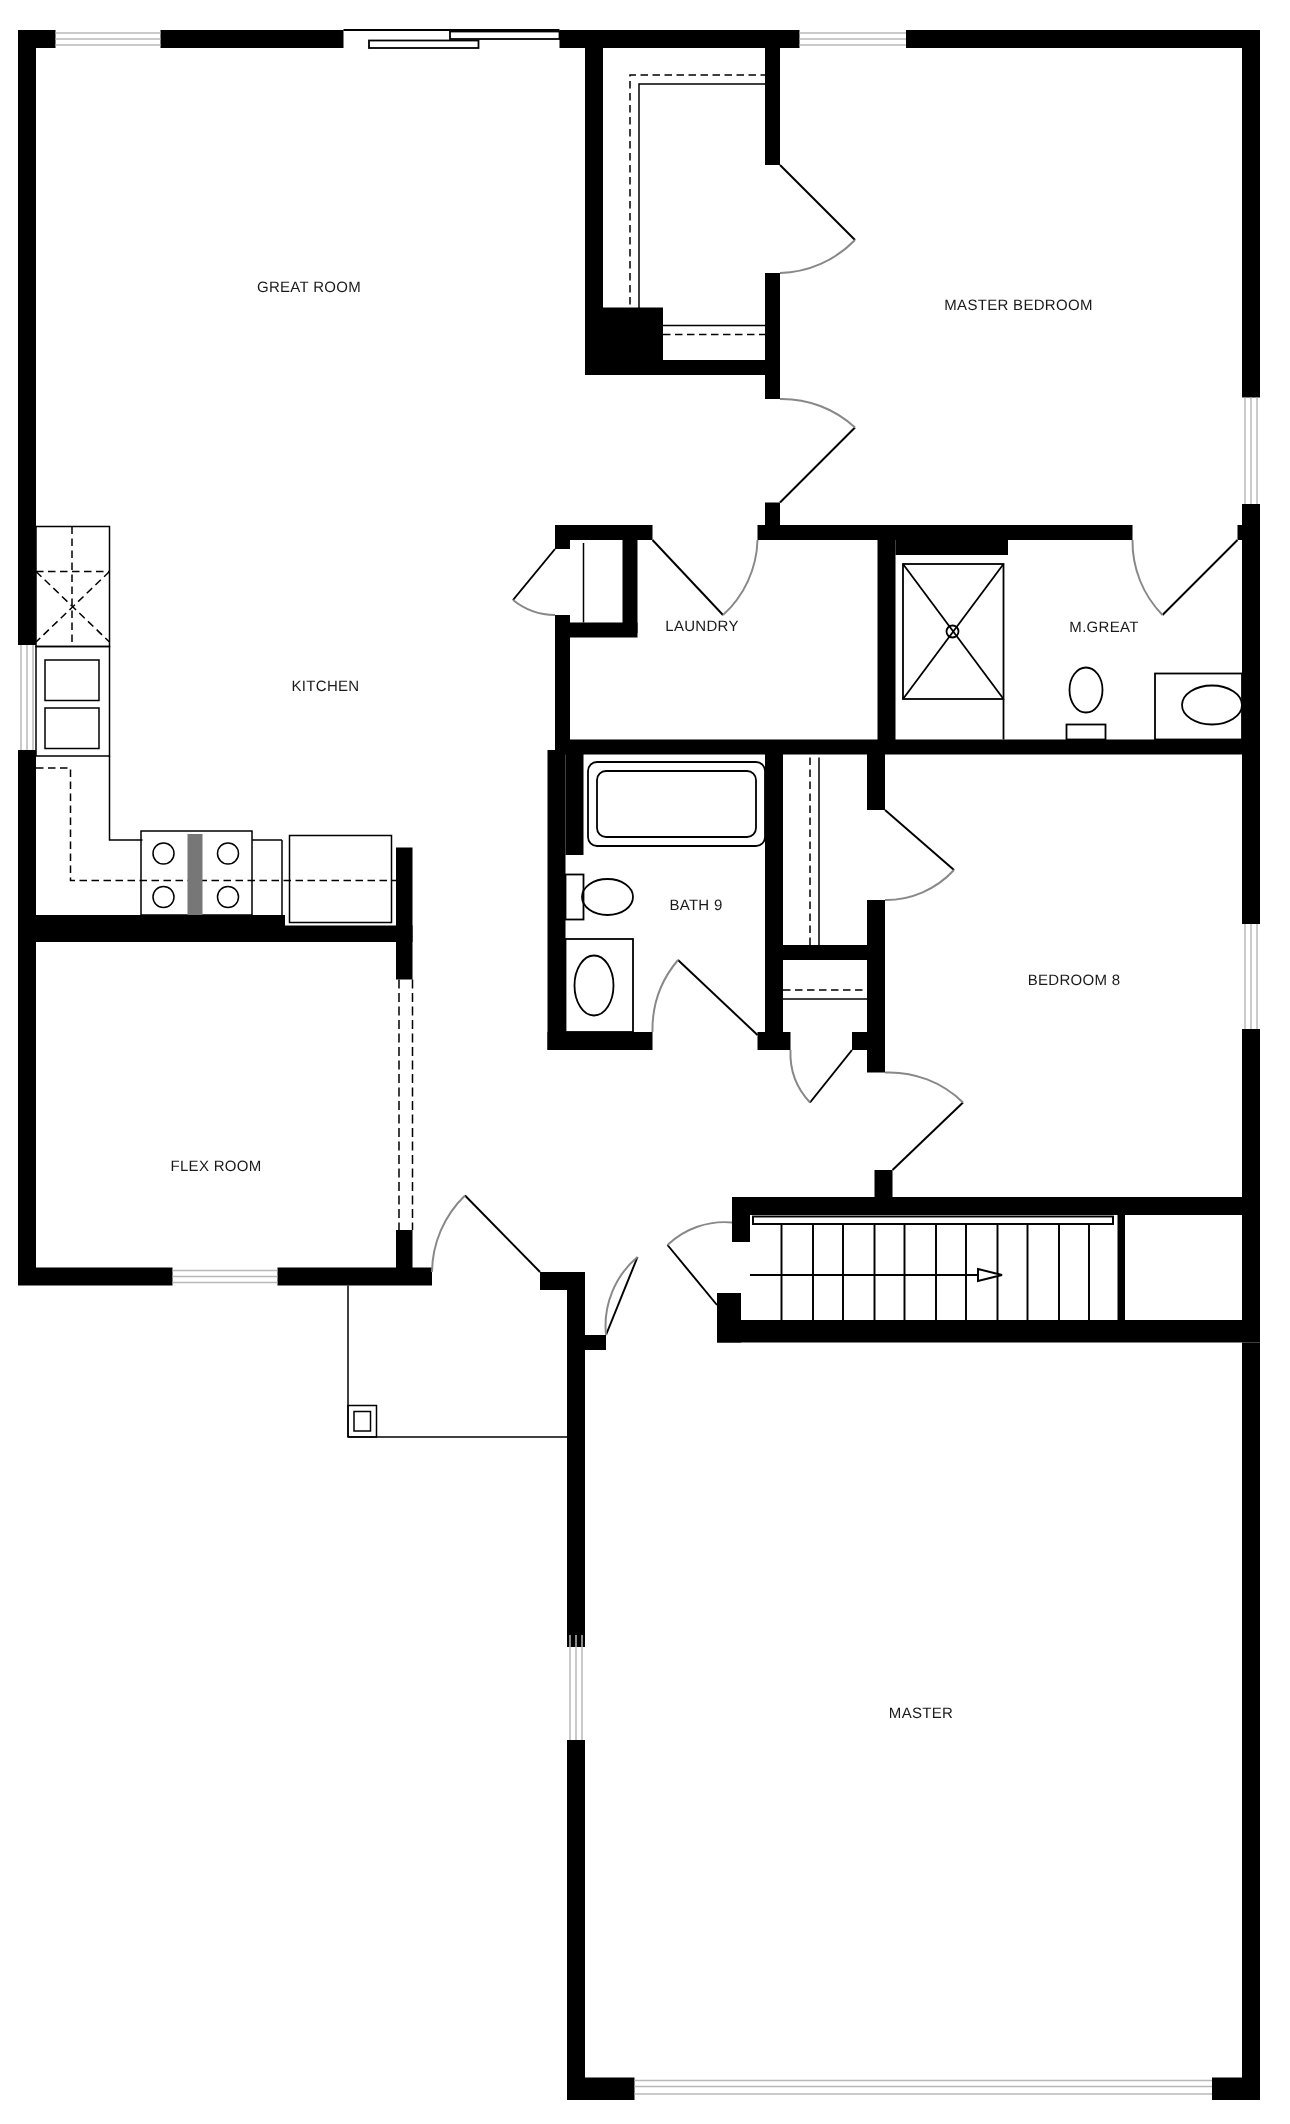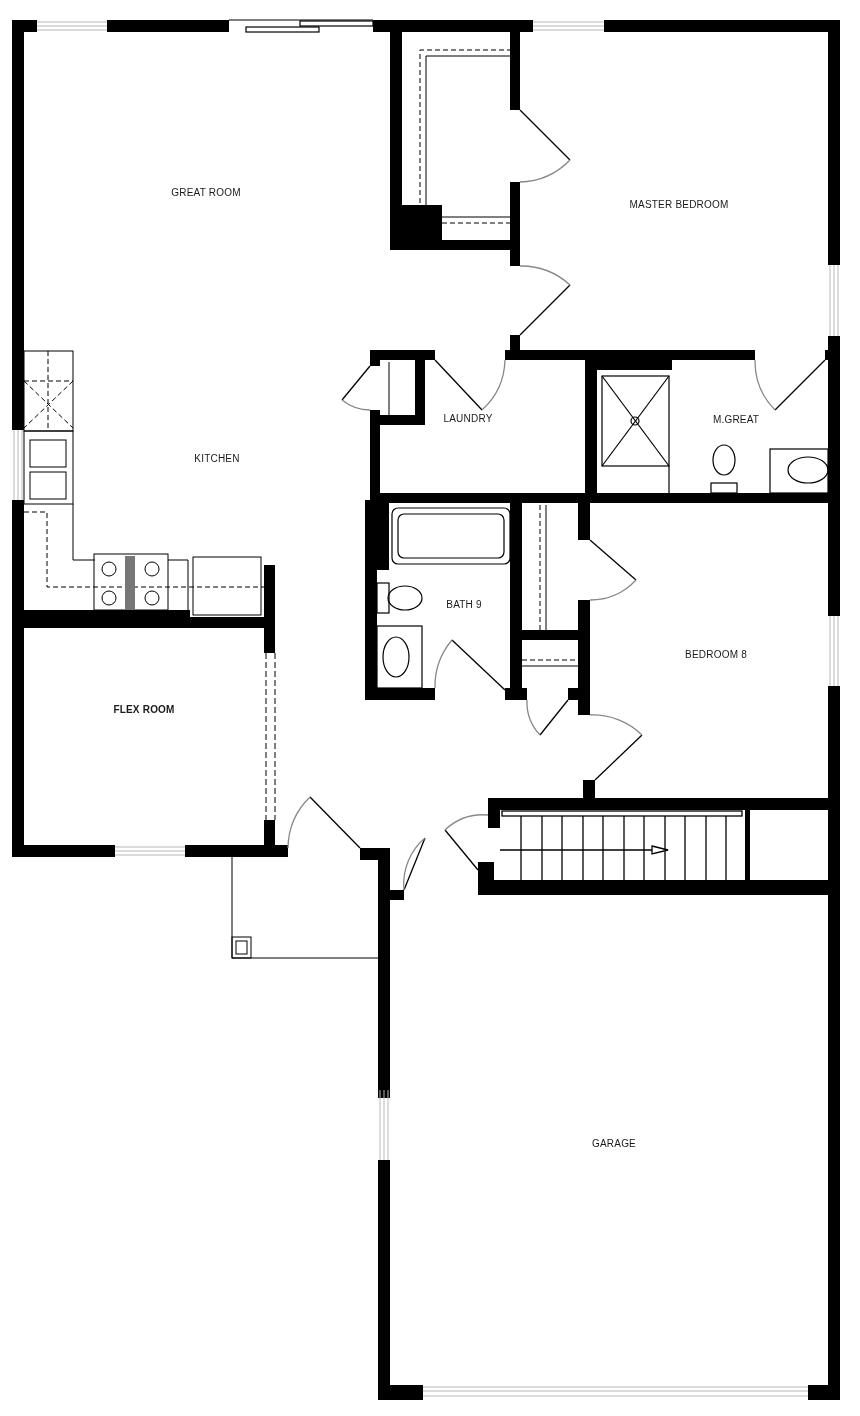--- a/index.html
+++ b/index.html
@@ -279,14 +279,14 @@
   </g>
 </svg>
 
 <div class="room-label" style="left:206px; top:192px;">GREAT ROOM</div>
 <div class="room-label" style="left:679px; top:204px;">MASTER BEDROOM</div>
 <div class="room-label" style="left:169px; top:458px;margin-left:48px;">KITCHEN</div>
 <div class="room-label" style="left:468px; top:418px;">LAUNDRY</div>
 <div class="room-label" style="left:736px; top:419px;">M.GREAT</div>
 <div class="room-label" style="left:464px; top:604px;">BATH 9</div>
 <div class="room-label" style="left:716px; top:654px;">BEDROOM 8</div>
-<div class="room-label" style="left:144px; top:709px;font-weight:bold;">FLEX ROOM</div>
-<div class="room-label" style="left:614px; top:1143px;">GARAGE</div>
+<div class="room-label" style="left:144px; top:778px;">FLEX ROOM</div>
+<div class="room-label" style="left:614px; top:1143px;">MASTER</div>
 
 </body></html>

